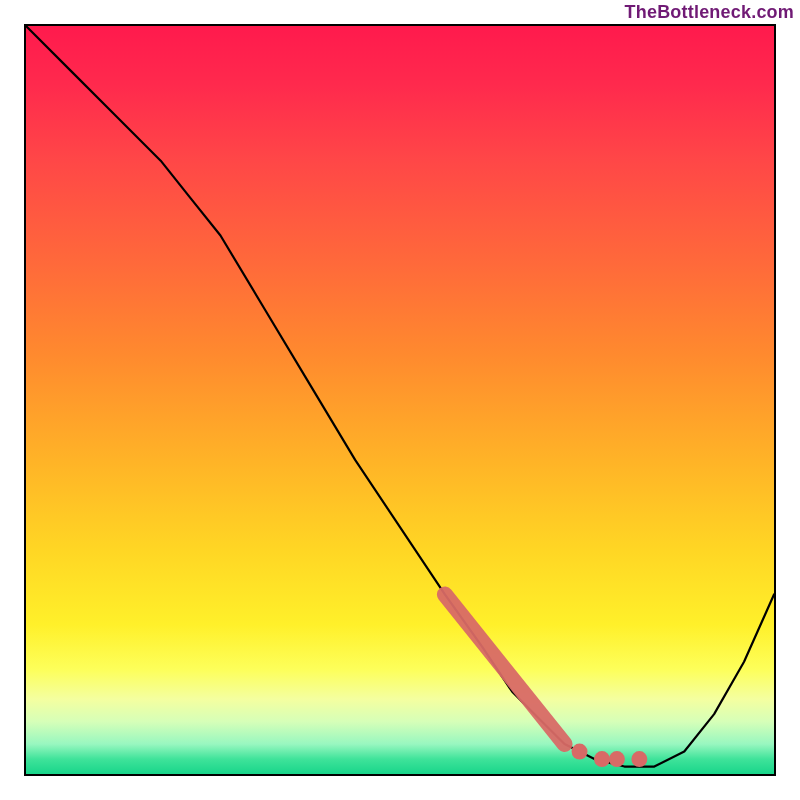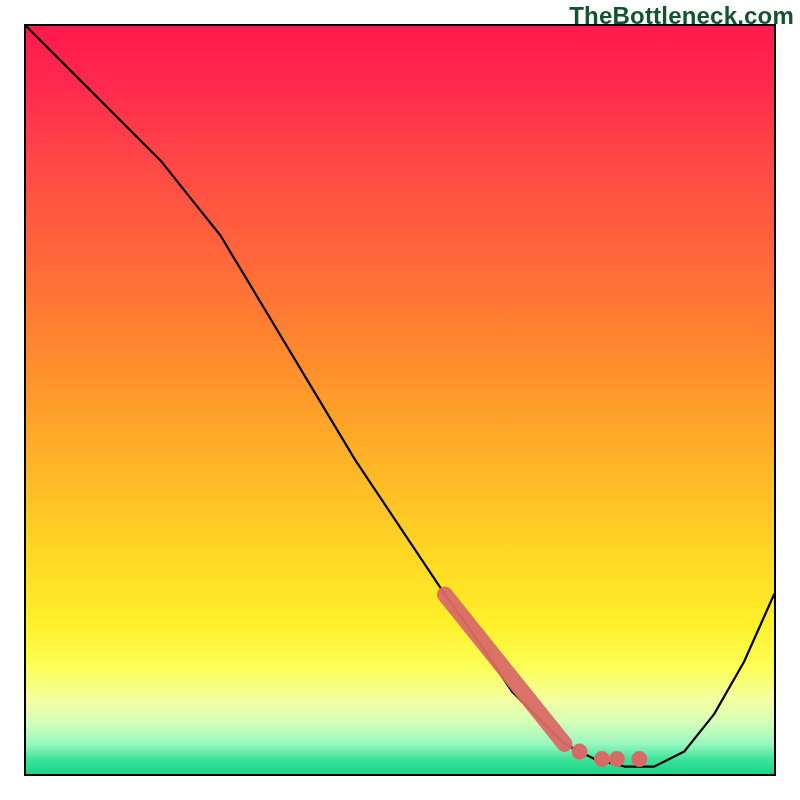--- a/index.html
+++ b/index.html
@@ -14,23 +14,23 @@
   .canvas {
     position: relative;
     width: 800px;
     height: 800px;
     background: #ffffff;
   }
   .watermark {
     position: absolute;
     top: 2px;
     right: 6px;
-    font-size: 24px;
+    font-size: 18px;
     font-weight: 600;
-    color: #14532d;
+    color: #701a75;
     letter-spacing: 0.2px;
     user-select: none;
   }
   .plot-frame {
     position: absolute;
     left: 24px;
     top: 24px;
     width: 752px;
     height: 752px;
     box-sizing: border-box;

